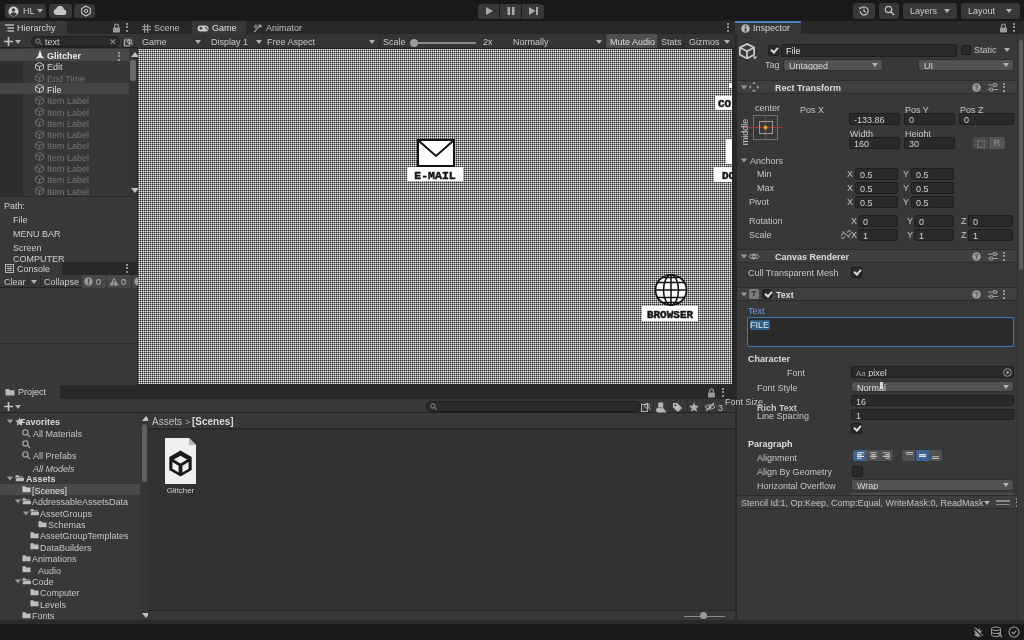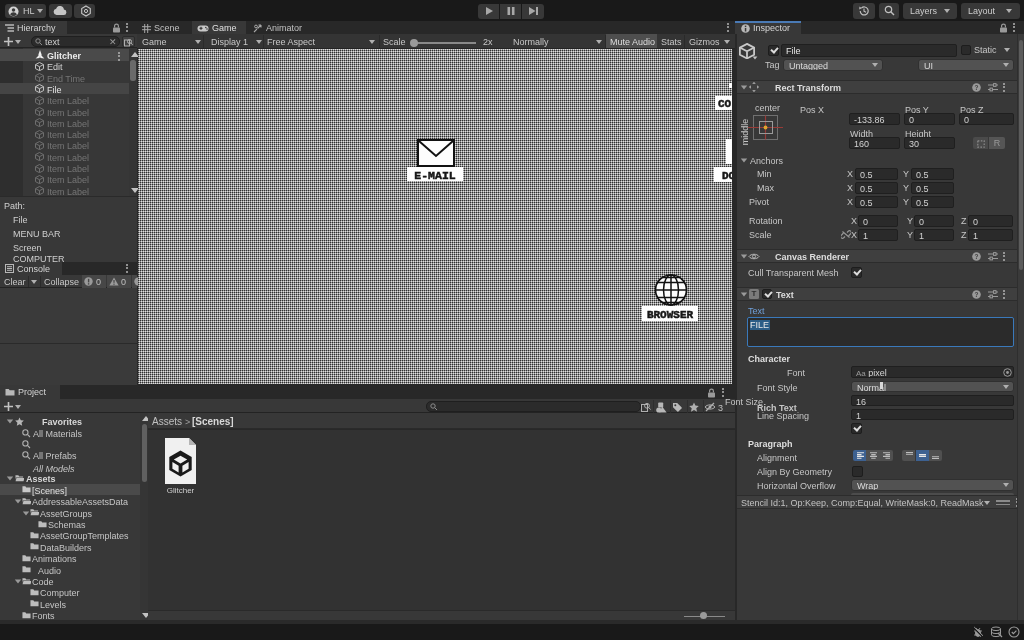--- a/index.html
+++ b/index.html
@@ -384,21 +384,21 @@
     <path d="M2 9 L10 1" stroke="#b0b0b0" stroke-width="1.2"></path>
   </svg>
 <div class="t" style="left:718px;top:403px;color:#c0c0c0;">3</div>
 
 <div class="abs" style="left:0;top:413px;width:140px;height:207px;background:#383838;"></div>
 <div class="abs" style="left:0;top:484px;width:140px;height:11.4px;background:#4a4a4a;"></div>
 <div class="trif" style="left:6px;top:419px;border-top-color:#999;transform:scale(0.8);"></div>
 <svg class="abs" style="left:15px;top:416.5px;" width="9" height="9" viewBox="0 0 10 10">
     <path d="M5 0.5 L6.4 3.6 L9.8 4 L7.3 6.3 L8 9.7 L5 8 L2 9.7 L2.7 6.3 L0.2 4 L3.6 3.6 Z" fill="#b8b8b8"></path>
   </svg>
-<div class="t b" style="left:42px;top:417px;color:#d8d8d8;text-align:center;">Favorites</div>
+<div class="t b" style="left:20px;top:417px;color:#d8d8d8;text-align:center;">Favorites</div>
 <svg class="abs" style="left:22px;top:428.5px;" width="9" height="9" viewBox="0 0 9 9">
     <use href="#magic" stroke="#b0b0b0"></use>
   </svg>
 <div class="t" style="left:33px;top:428.5px;">All Materials</div>
 <svg class="abs" style="left:22px;top:439.9px;" width="9" height="9" viewBox="0 0 9 9">
     <use href="#magic" stroke="#b0b0b0"></use>
   </svg>
 <div class="t" style="left:33px;top:464px;font-style:italic;">All Models</div>
 <svg class="abs" style="left:22px;top:451.3px;" width="9" height="9" viewBox="0 0 9 9">
     <use href="#magic" stroke="#b0b0b0"></use>

